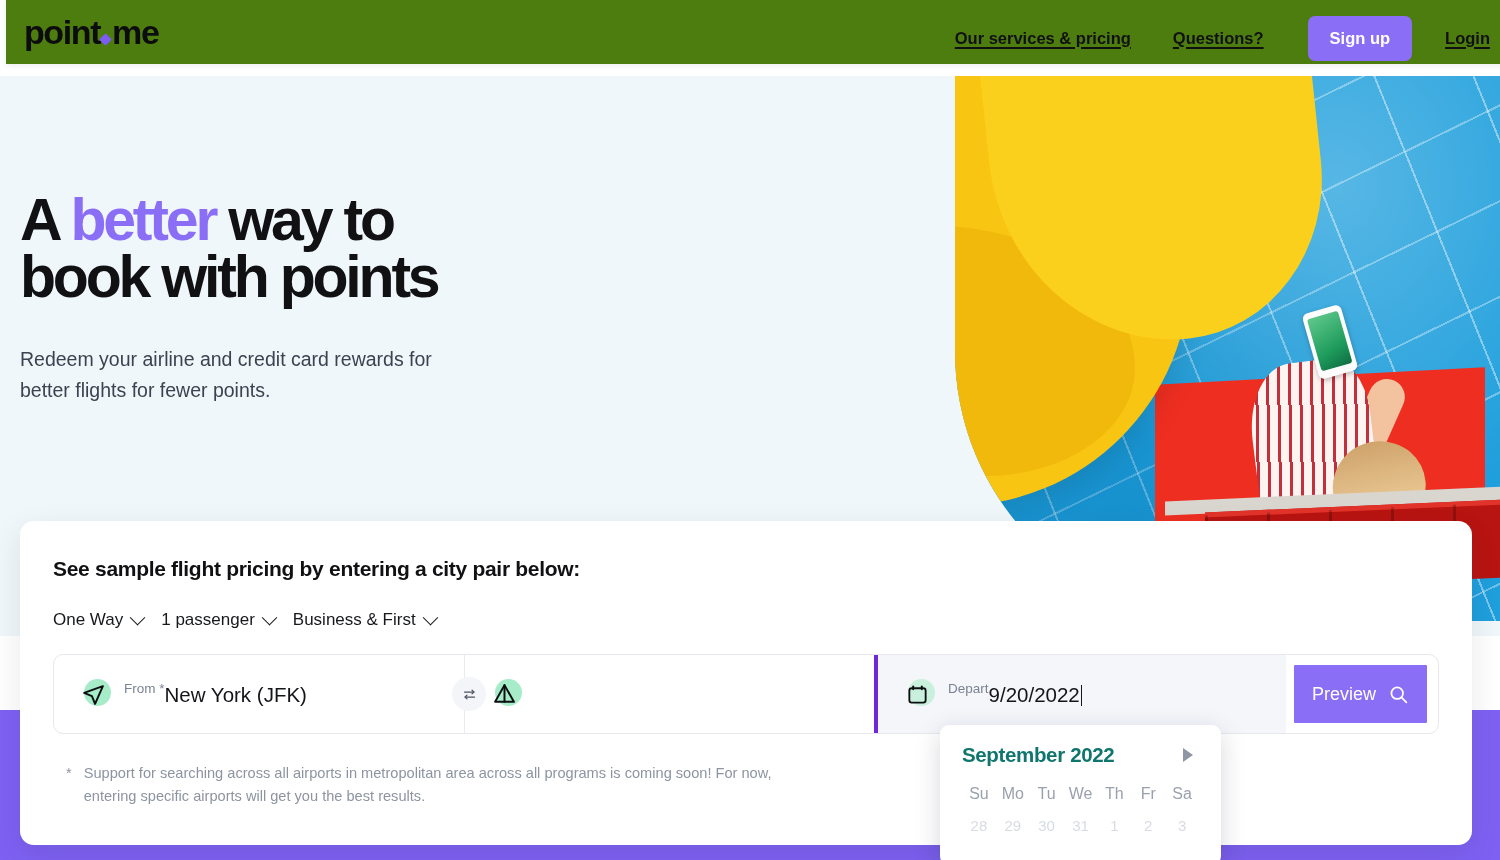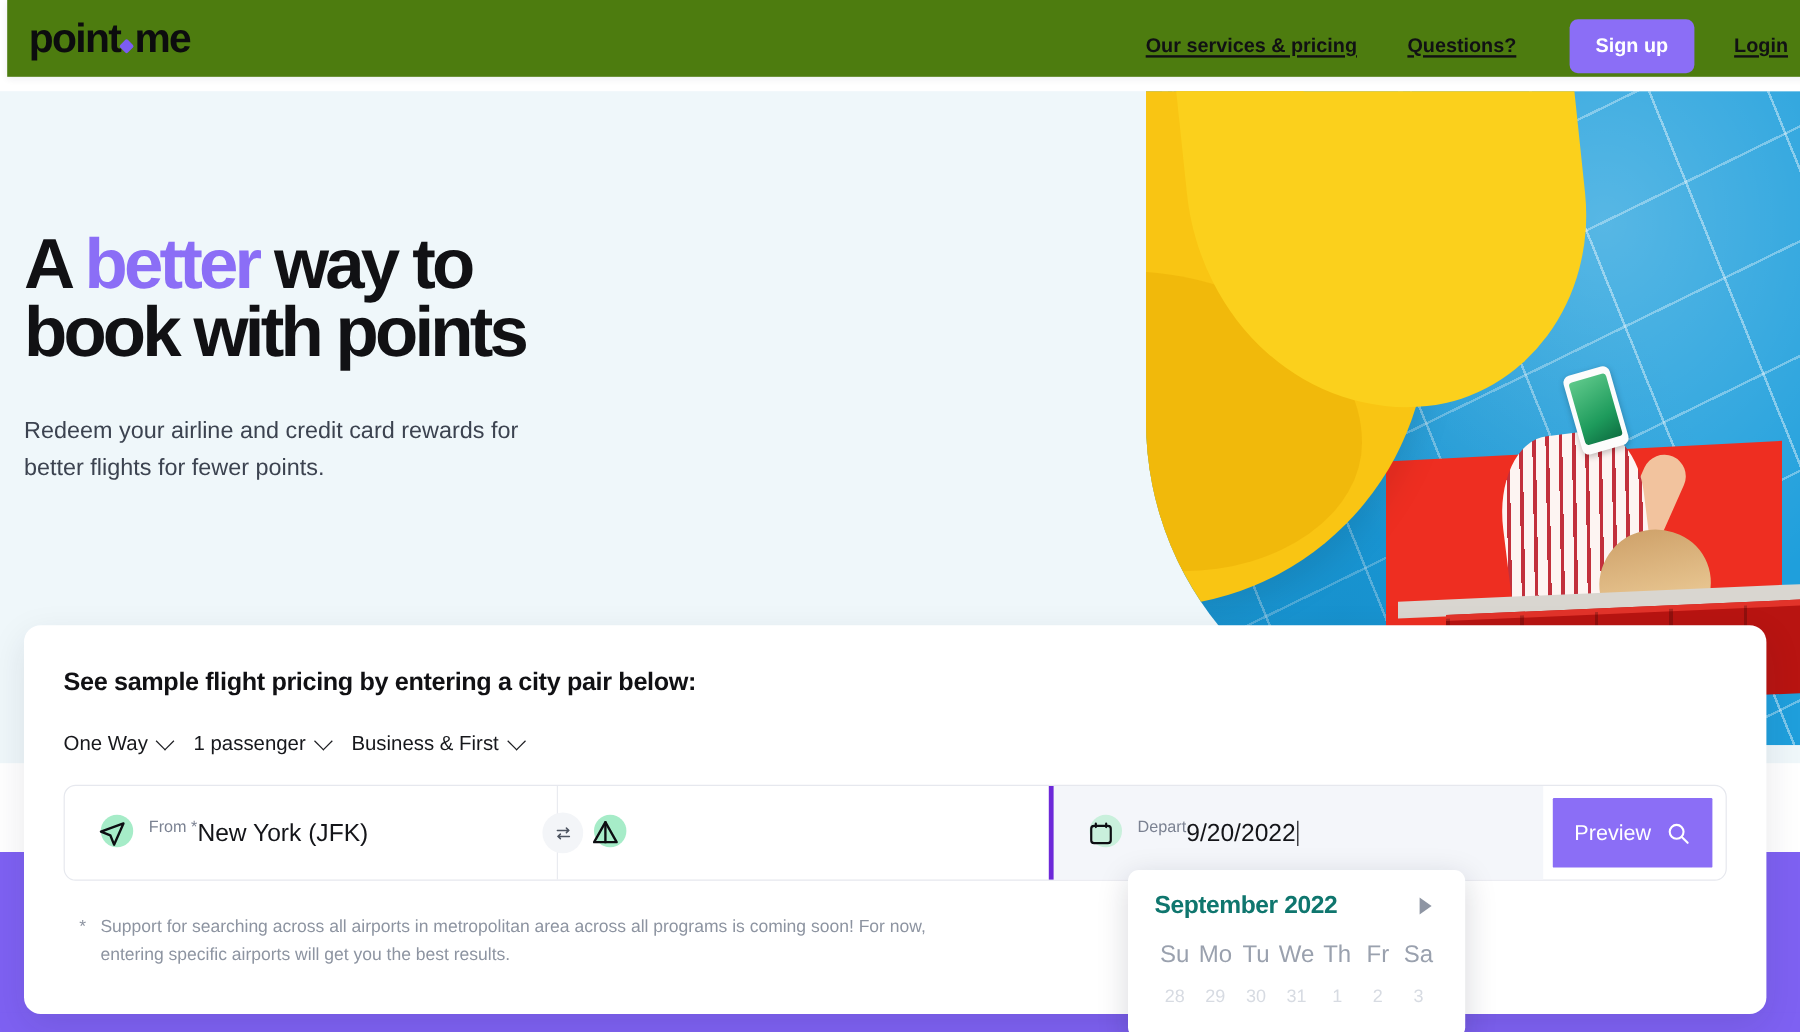--- a/index.html
+++ b/index.html
@@ -366,21 +366,21 @@
     border-top: 7px solid transparent;
     border-bottom: 7px solid transparent;
     cursor: pointer; margin-right: 6px;
   }
   .cal-grid {
     margin-top: 18px;
     display: grid; grid-template-columns: repeat(7, 1fr);
     row-gap: 14px;
     text-align: center;
   }
-  .cal-dow { font-size: 20px; color: #9aa1ae; }
+  .cal-dow { font-size: 16px; color: #9aa1ae; }
   .cal-day { font-size: 15px; color: #d7dbe2; }
 
   
   .bottom-strip {
     position: absolute;
     left: 0; bottom: 0; width: 1500px; height: 16px;
     background: #7e61f2; z-index: 10;
   }
 </style>
 </head>

